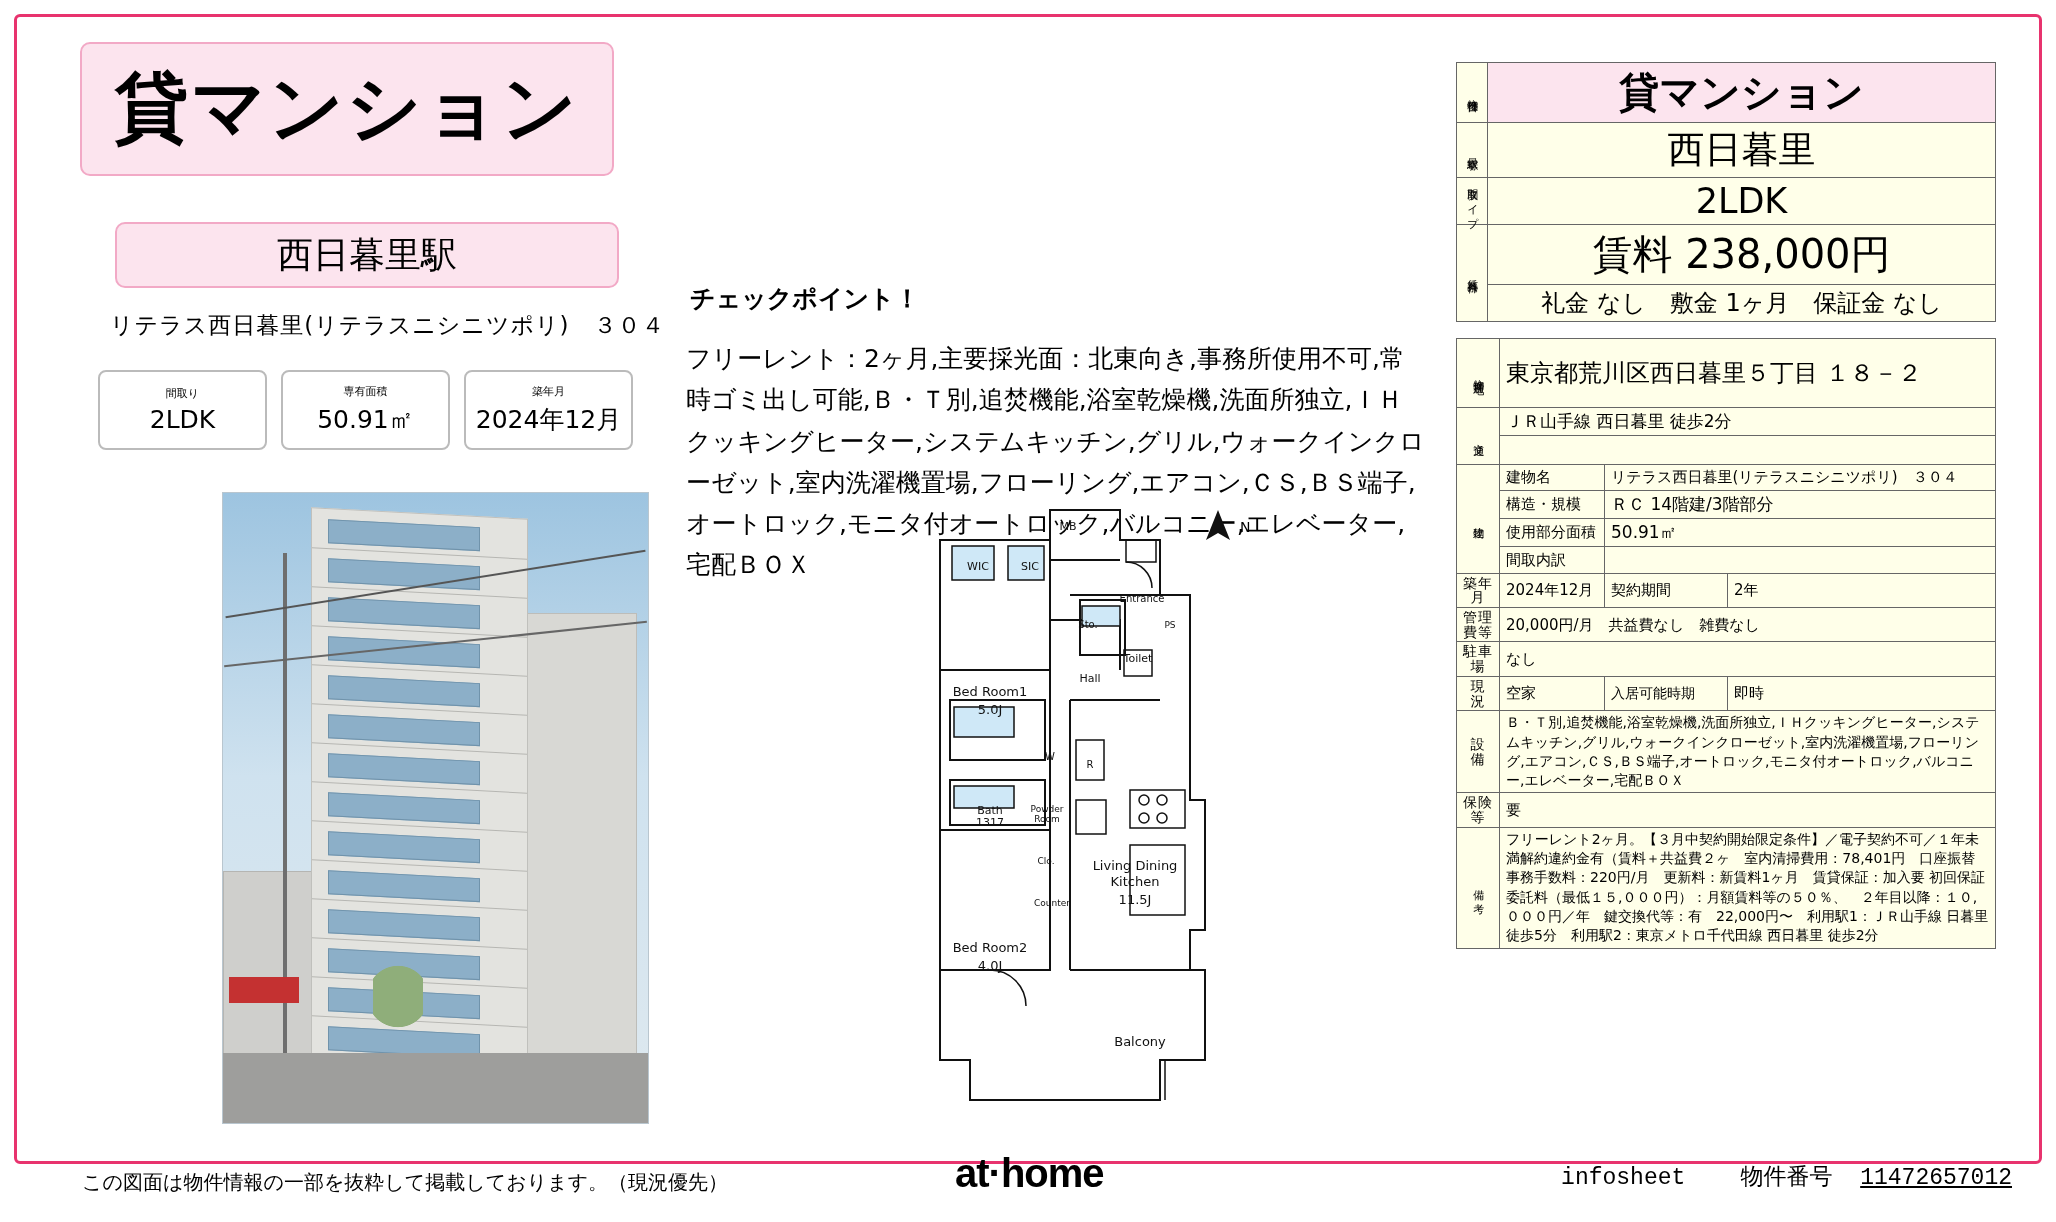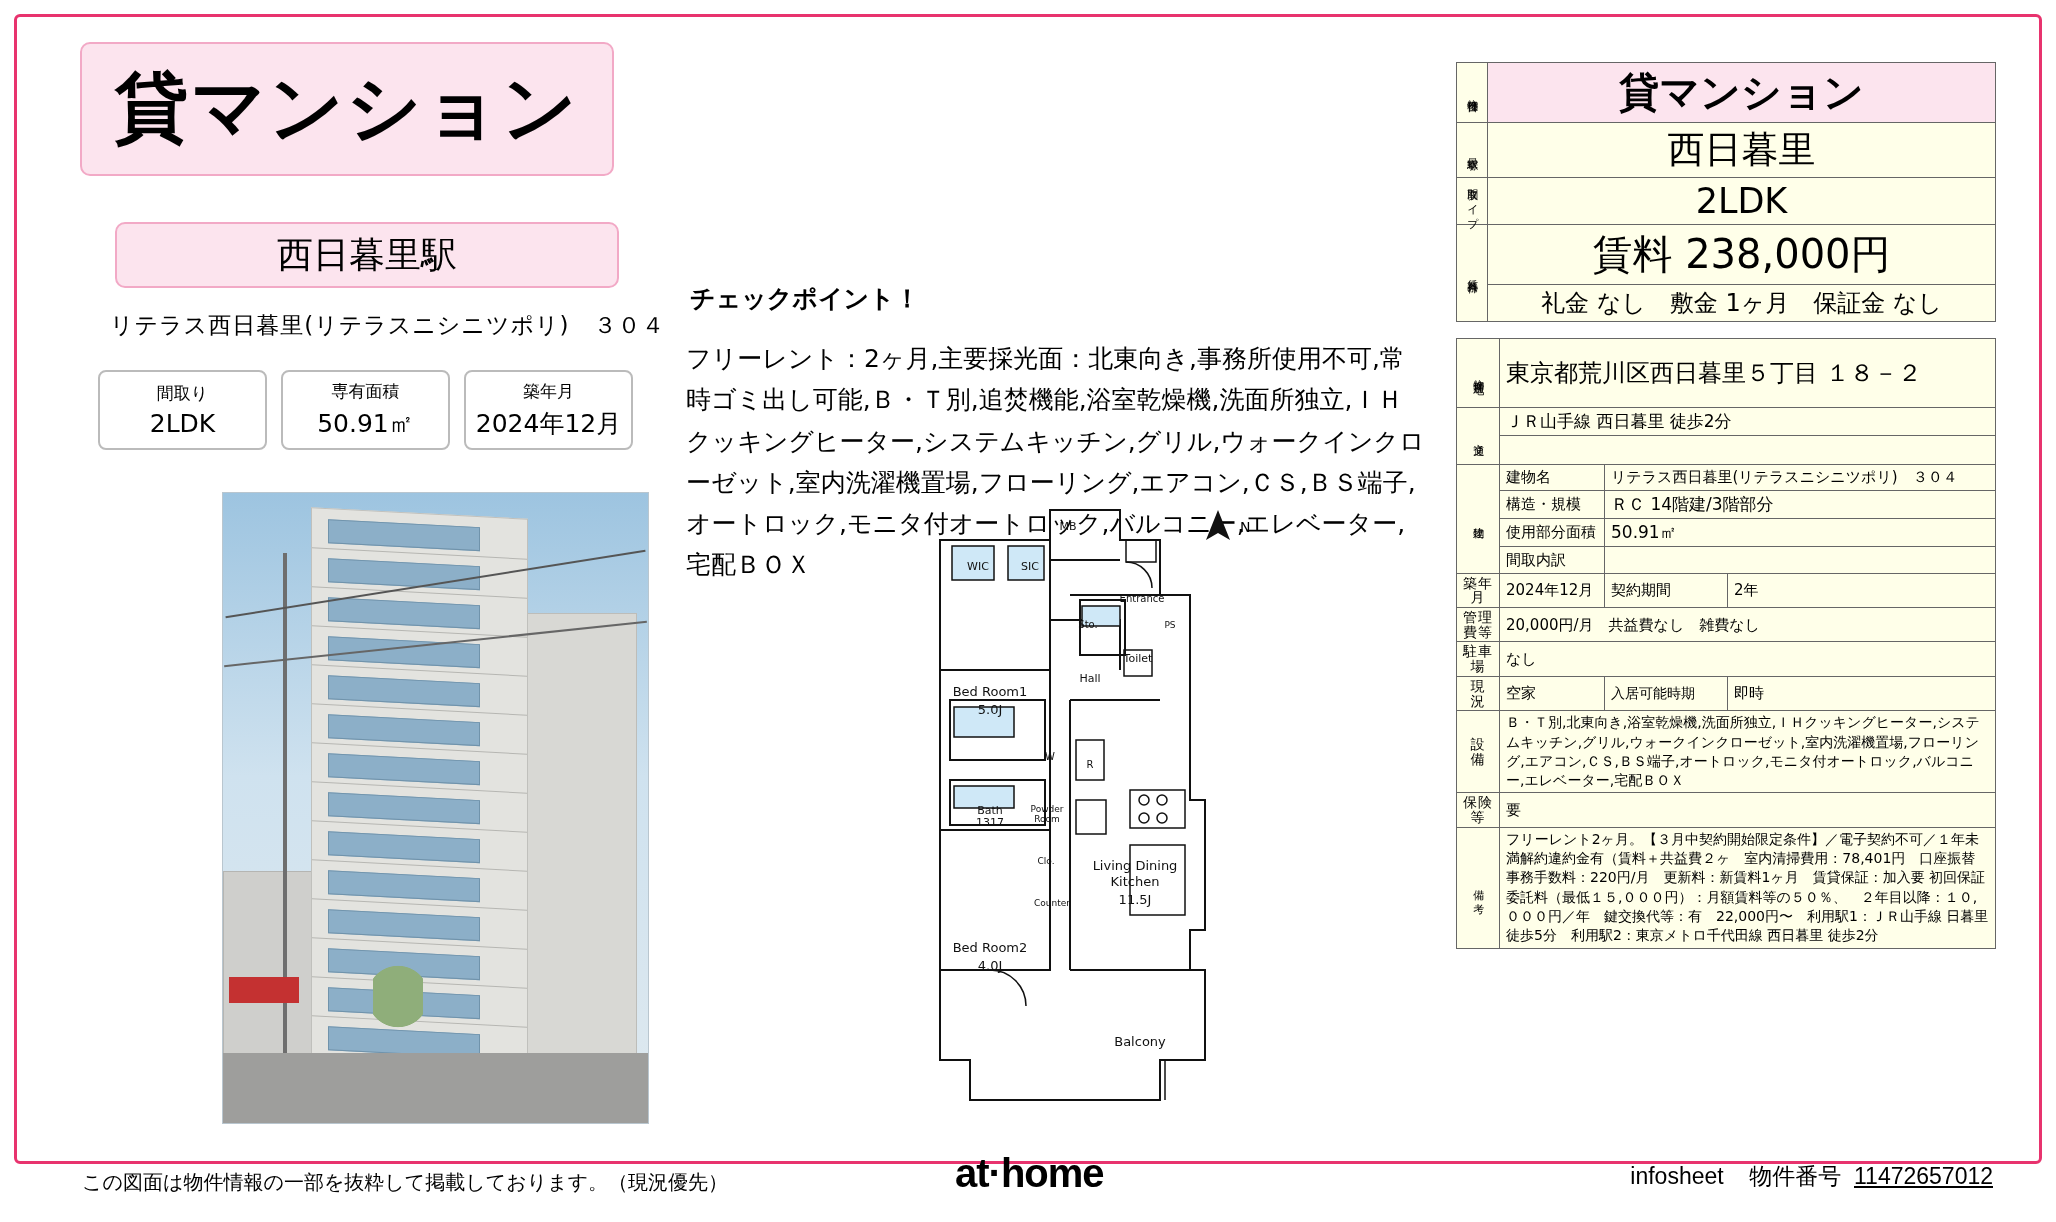--- a/index.html
+++ b/index.html
@@ -7,21 +7,21 @@
   .page{position:relative;width:2056px;height:1222px;box-sizing:border-box;padding:8px;}
   .frame{position:absolute;left:14px;top:14px;right:14px;bottom:58px;border:3px solid #e8336e;border-radius:6px;box-sizing:border-box;}
   
   .title-box{position:absolute;left:80px;top:42px;width:530px;height:130px;background:#fce4ee;border:2px solid #f2a9c6;border-radius:10px;display:flex;align-items:center;justify-content:center;}
   .title-box span{font-size:74px;letter-spacing:2px;font-weight:bold;font-family:"DejaVu Sans",sans-serif;}
   .station-box{position:absolute;left:115px;top:222px;width:500px;height:62px;background:#fce4ee;border:2px solid #f2a9c6;border-radius:10px;display:flex;align-items:center;justify-content:center;}
   .station-box span{font-size:36px;font-family:"DejaVu Sans",sans-serif;}
   .bldg-name{position:absolute;left:110px;top:310px;font-size:23px;letter-spacing:1px;font-family:"DejaVu Sans",sans-serif;}
   .spec-row{position:absolute;left:98px;top:370px;display:flex;gap:14px;}
   .spec-cell{width:165px;height:76px;border:2px solid #bbb;border-radius:8px;background:#fff;display:flex;flex-direction:column;align-items:center;justify-content:center;}
-  .spec-cell .lbl{font-size:17px;font-family:"DejaVu Sans",sans-serif;text-align:right;}
+  .spec-cell .lbl{font-size:11px;font-family:"DejaVu Sans",sans-serif;text-align:right;}
   .spec-cell .val{font-size:25px;font-family:"DejaVu Sans",sans-serif;margin-top:4px;}
   
   .photo{position:absolute;left:222px;top:492px;width:425px;height:630px;background:linear-gradient(#bcd7ea,#e6eef4);overflow:hidden;border:1px solid #b9c6cf;}
   .sky{position:absolute;left:0;top:0;width:100%;height:100%;background:linear-gradient(#9dc4e0 0%,#cfe2ef 45%,#dfe9ef 100%);}
   .bld{position:absolute;left:88px;top:20px;width:215px;height:600px;background:#e3e3df;border:1px solid #c0c0bc;transform:skewY(3deg);}
   .bld .flr{position:absolute;left:0;width:100%;height:39px;border-bottom:1px solid #b6b6b2;}
   .bld .bal{position:absolute;left:16px;width:150px;height:22px;background:#7ea6c4;opacity:.85;border:1px solid #5d86a3;}
   .bld2{position:absolute;left:292px;top:120px;width:120px;height:500px;background:#d8d8d4;border:1px solid #bdbdb9;}
   .lowbld{position:absolute;left:0px;bottom:0;width:110px;height:250px;background:#cfcfcc;border:1px solid #b5b5b2;}
   .ground{position:absolute;left:0;bottom:0;width:100%;height:70px;background:#9e9e9c;}
@@ -49,21 +49,21 @@
   .big4{font-size:40px;text-align:center;}
   .big5{font-size:24px;text-align:center;}
   .t2{margin-top:16px;}
   .cellw{font-size:24px;}
   .cellm{font-size:17px;}
   .cells{font-size:15px;line-height:1.35;}
   .cellxs{font-size:14px;line-height:1.38;}
   
   .foot-l{position:absolute;left:82px;bottom:24px;font-size:20px;line-height:1.6;font-family:"DejaVu Sans",sans-serif;}
   .athome{position:absolute;left:955px;bottom:26px;font-size:40px;font-weight:bold;letter-spacing:-1px;}
-  .foot-r{position:absolute;right:63px;bottom:30px;font-size:23px;font-family:Liberation Sans, sans-serif;}
+  .foot-r{position:absolute;right:44px;bottom:30px;font-size:23px;font-family:Liberation Mono, monospace;}
   .foot-r u{text-decoration:underline;}
 </style>
 </head>
 <body>
 
 <div class="page">
   <div class="frame"></div>
 
   <div class="title-box">
     <span>貸マンション</span>
@@ -284,21 +284,21 @@
         <td colspan="3" class="cells">なし</td>
       </tr>
       <tr>
         <td class="vlabel" style="writing-mode:horizontal-tb;font-size:14px">現　況</td>
         <td class="cells">空家</td>
         <td class="cellxs">入居可能時期</td>
         <td class="cells">即時</td>
       </tr>
       <tr>
         <td class="vlabel" style="writing-mode:horizontal-tb;font-size:14px">設　備</td>
-        <td colspan="3" class="cellxs">Ｂ・Ｔ別,北東向き,浴室乾燥機,洗面所独立,ＩＨクッキングヒーター,システムキッチン,グリル,ウォークインクローゼット,室内洗濯機置場,フローリング,エアコン,ＣＳ,ＢＳ端子,オートロック,モニタ付オートロック,バルコニー,エレベーター,宅配ＢＯＸ</td>
+        <td colspan="3" class="cellxs">Ｂ・Ｔ別,追焚機能,浴室乾燥機,洗面所独立,ＩＨクッキングヒーター,システムキッチン,グリル,ウォークインクローゼット,室内洗濯機置場,フローリング,エアコン,ＣＳ,ＢＳ端子,オートロック,モニタ付オートロック,バルコニー,エレベーター,宅配ＢＯＸ</td>
       </tr>
       <tr>
         <td class="vlabel" style="writing-mode:horizontal-tb;font-size:14px">保険等</td>
         <td colspan="3" class="cells">要</td>
       </tr>
       <tr>
         <td class="vlabel">備　考</td>
         <td colspan="3" class="cellxs">フリーレント2ヶ月。【３月中契約開始限定条件】／電子契約不可／１年未満解約違約金有（賃料＋共益費２ヶ　室内清掃費用：78,401円　口座振替事務手数料：220円/月　更新料：新賃料1ヶ月　賃貸保証：加入要 初回保証委託料（最低１５,０００円）：月額賃料等の５０％、　２年目以降：１０,０００円／年　鍵交換代等：有　22,000円〜　利用駅1：ＪＲ山手線 日暮里 徒歩5分　利用駅2：東京メトロ千代田線 西日暮里 徒歩2分</td>
       </tr>
     </tbody>

